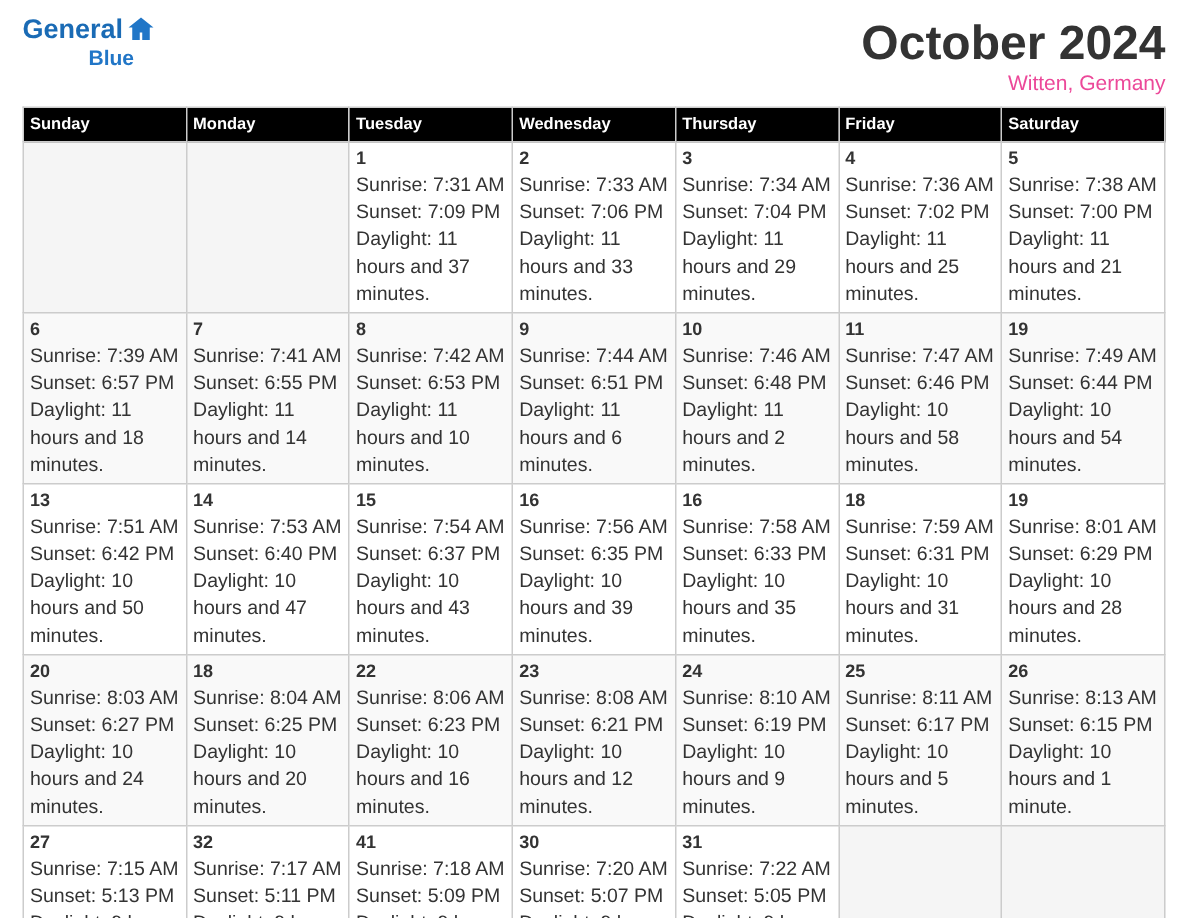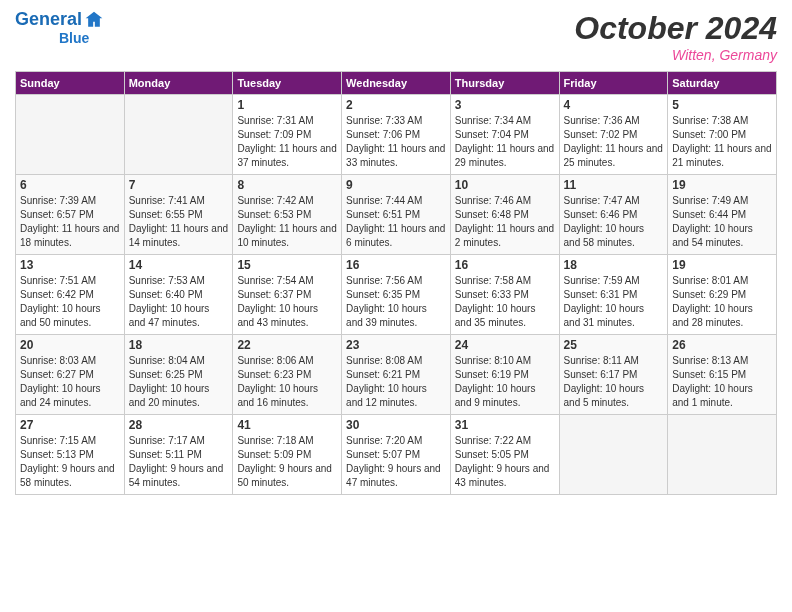--- a/index.html
+++ b/index.html
@@ -35,38 +35,37 @@
     .logo-text span {
       color: #1a6bb5;
     }
     .logo-icon {
       width: 20px;
       height: 20px;
       margin-left: 2px;
     }
     .title-block {
       text-align: right;
-      font-style: italic;
     }
     .month-title {
       font-size: 32px;
       font-weight: bold;
       color: #333;
     }
     .location {
       font-size: 14px;
       color: #ec4899;
     }
     .calendar {
       width: 100%;
       border-collapse: collapse;
       font-size: 10px;
     }
     .calendar th {
-      background-color: #701a75;
+      background-color: #000000;
       color: #fff;
       padding: 5px 4px;
       text-align: left;
       font-size: 11px;
       font-weight: bold;
       border: 1px solid #ccc;
     }
     .calendar td {
       border: 1px solid #ccc;
       vertical-align: top;
@@ -80,21 +79,21 @@
     }
     .day-num {
       font-size: 12px;
       font-weight: bold;
       color: #333;
       display: block;
       margin-bottom: 2px;
     }
     .day-info {
       color: #333;
-      font-size: 10px;
+      font-size: 13px;
       line-height: 1.4;
     }
     .calendar tr:nth-child(even) td:not(.empty) {
       background: #f9f9f9;
     }
     .calendar tbody tr td {
       background: #fff;
     }
     .calendar tbody tr:nth-child(even) td {
       background: #f2f2f2;
@@ -253,21 +252,21 @@
             <span class="day-num">26</span>
             <div class="day-info">Sunrise: 8:13 AM<br>Sunset: 6:15 PM<br>Daylight: 10 hours and 1 minute.</div>
           </td>
         </tr>
         <tr>
           <td>
             <span class="day-num">27</span>
             <div class="day-info">Sunrise: 7:15 AM<br>Sunset: 5:13 PM<br>Daylight: 9 hours and 58 minutes.</div>
           </td>
           <td>
-            <span class="day-num">28</span>
+            <span class="day-num">32</span>
             <div class="day-info">Sunrise: 7:17 AM<br>Sunset: 5:11 PM<br>Daylight: 9 hours and 54 minutes.</div>
           </td>
           <td>
             <span class="day-num">41</span>
             <div class="day-info">Sunrise: 7:18 AM<br>Sunset: 5:09 PM<br>Daylight: 9 hours and 50 minutes.</div>
           </td>
           <td>
             <span class="day-num">30</span>
             <div class="day-info">Sunrise: 7:20 AM<br>Sunset: 5:07 PM<br>Daylight: 9 hours and 47 minutes.</div>
           </td>

